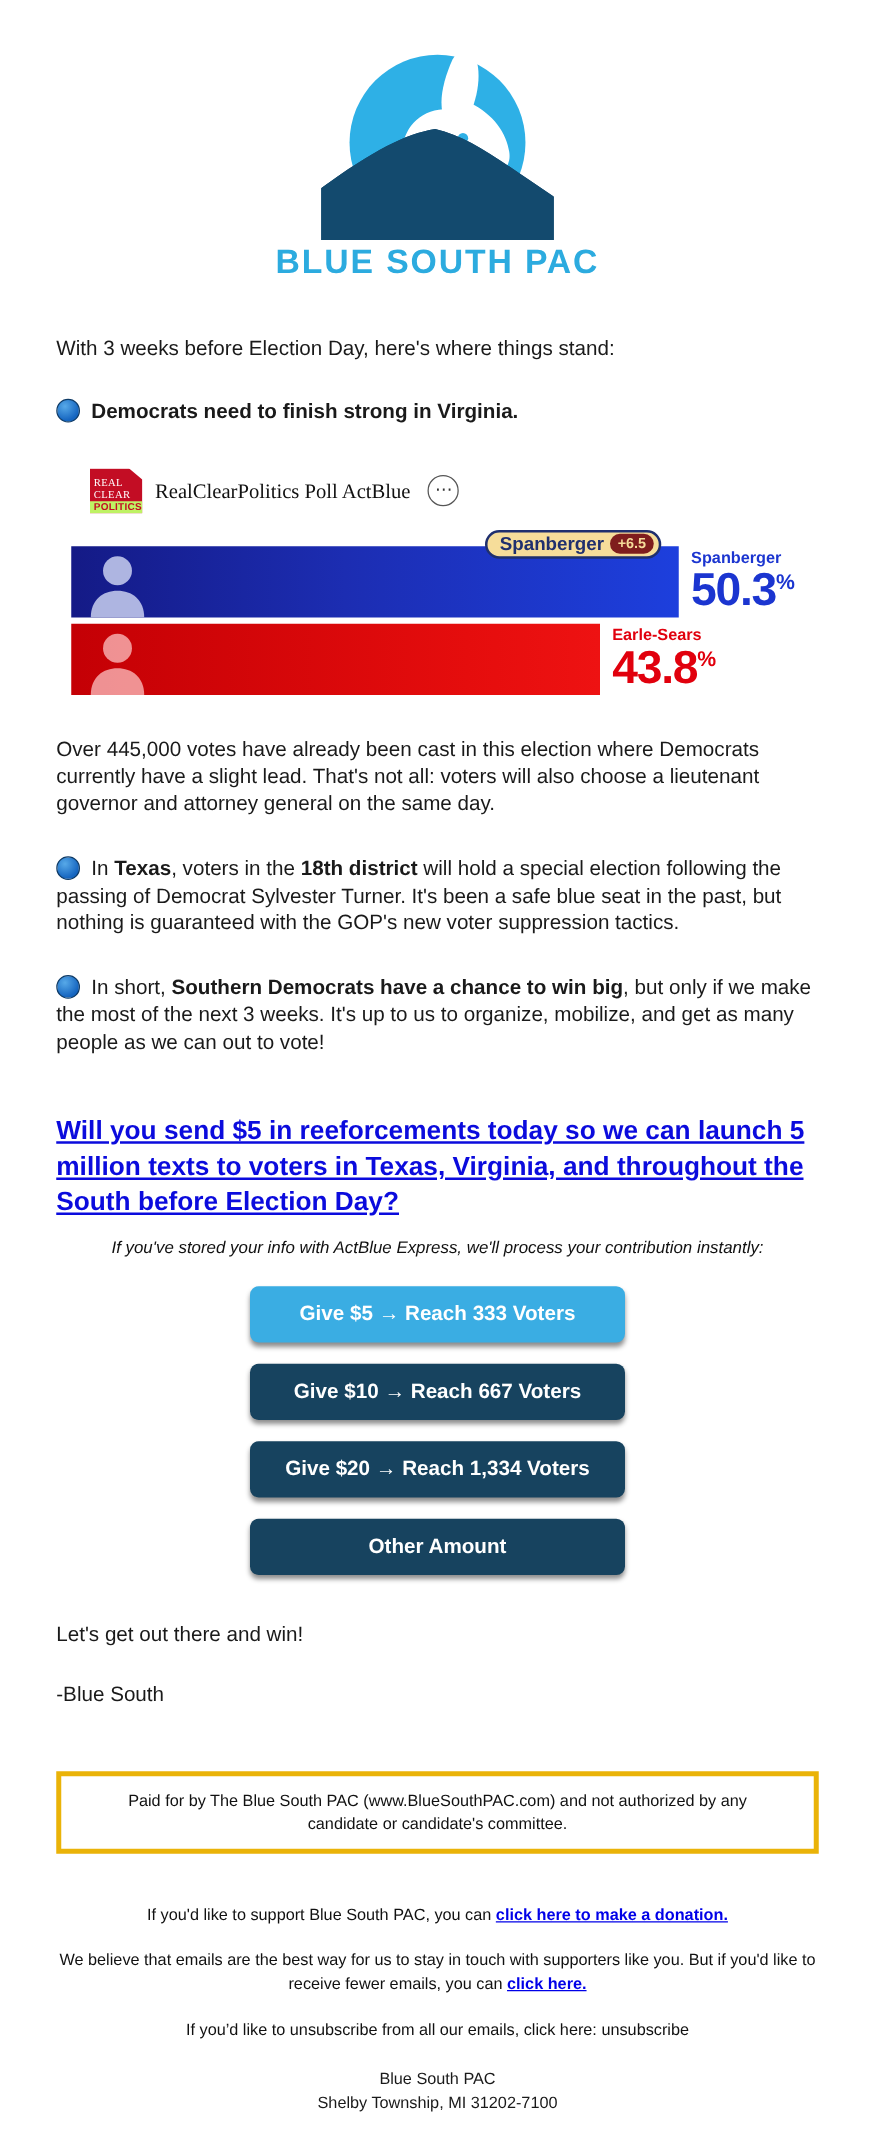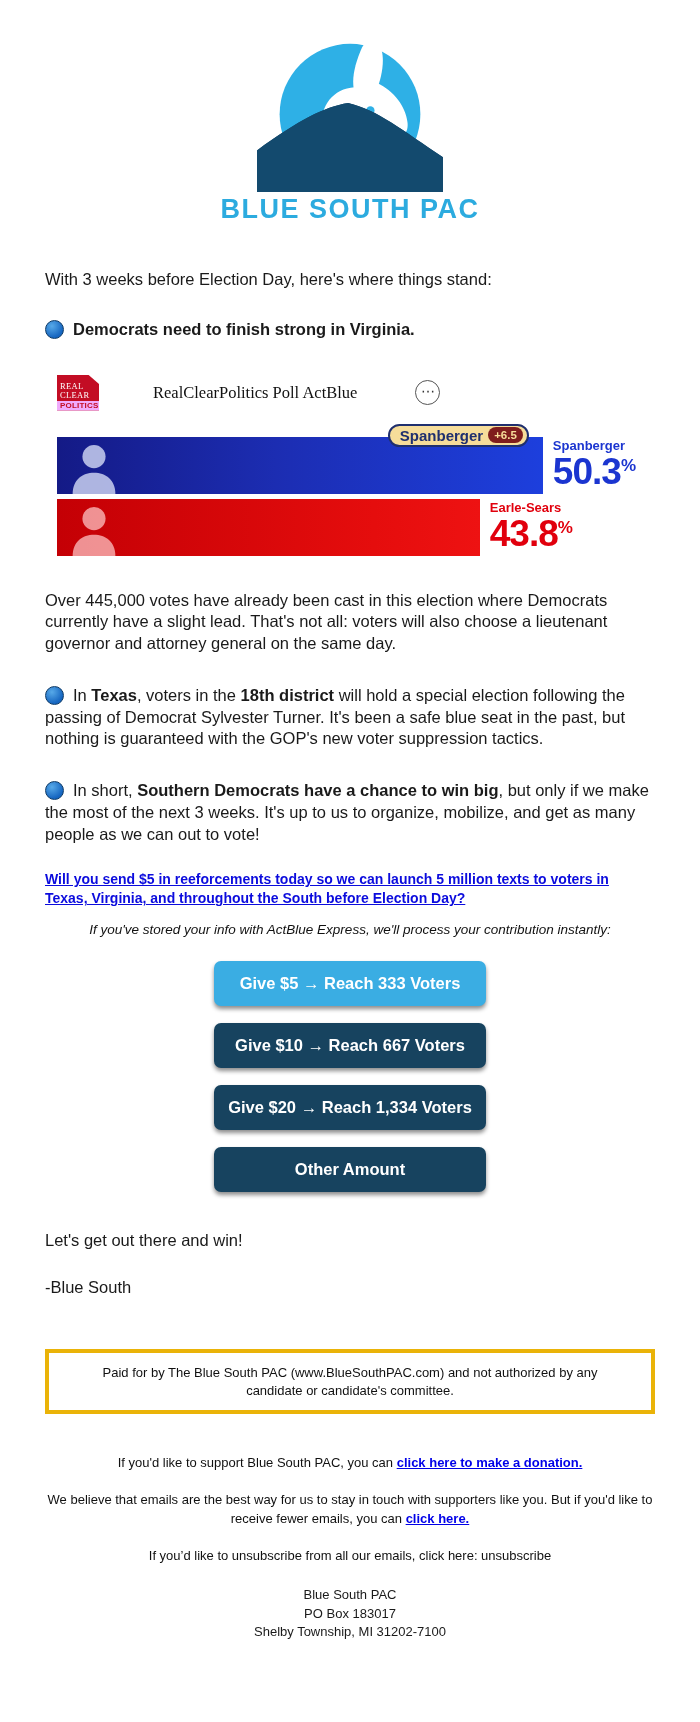--- a/index.html
+++ b/index.html
@@ -13,26 +13,26 @@
 
   
   .para{font-size:16.5px;line-height:1.32;margin:30px 0 0 0;}
   .intro{margin-top:44px;}
   .bullet-line{margin-top:28px;font-weight:bold;}
   .dot{display:inline-block;width:19px;height:19px;border-radius:50%;
        background:radial-gradient(circle at 35% 30%,#57a9e8,#1565c0 70%);
        border:1.5px solid #0d3a66;vertical-align:-4px;margin-right:9px;box-sizing:border-box;}
 
   
-  .rcp-row{display:flex;align-items:center;margin:34px 0 0 12px;gap:44px;}
+  .rcp-row{display:flex;align-items:center;margin:34px 0 0 27px;}
   .rcp-logo{width:42px;height:36px;background:#c30d24;position:relative;
             clip-path:polygon(0 0,74% 0,100% 26%,100% 100%,0 100%);
             display:flex;flex-direction:column;justify-content:flex-end;}
   .rcp-logo .ln{font-family:"Liberation Serif",serif;color:#fff;font-size:8.5px;line-height:9px;padding-left:3px;letter-spacing:.3px;}
-  .rcp-logo .ln-pol{background:#f0abfc;color:#c30d24;font-weight:bold;font-size:8px;line-height:10px;margin-top:1px;padding-left:3px;letter-spacing:.2px;}
+  .rcp-logo .ln-pol{background:#bef264;color:#c30d24;font-weight:bold;font-size:8px;line-height:10px;margin-top:1px;padding-left:3px;letter-spacing:.2px;}
   .rcp-title{font-family:"Liberation Serif",serif;font-size:16.5px;color:#111;margin-left:10px;}
   .more-btn{width:25px;height:25px;border-radius:50%;border:1.5px solid #555;color:#333;
             display:flex;align-items:center;justify-content:center;font-size:14px;line-height:1;
             margin-left:14px;background:#fff;cursor:pointer;box-sizing:border-box;padding-bottom:4px;}
 
   
   .chart{margin:26px -33px 0 12px;}
   .chart-row{display:flex;align-items:stretch;height:57px;margin-bottom:5px;}
   .bar{position:relative;height:100%;}
   .bar-blue{width:77%;background:linear-gradient(90deg,#141a86 0%,#1c2db2 45%,#1d3fdd 100%);}
@@ -44,27 +44,27 @@
   .badge-pill{background:#7f1d1d;color:#f6dd9a;font-weight:bold;font-size:11.5px;
               border-radius:10px;padding:2px 6px;margin-left:5px;}
   .bar-label{margin-left:10px;padding-top:1px;}
   .cand-name{font-size:13px;font-weight:bold;}
   .cand-val{font-size:37px;font-weight:bold;line-height:1.0;letter-spacing:-1px;}
   .cand-pct{font-size:17px;font-weight:bold;vertical-align:13px;letter-spacing:0;}
   .c-blue{color:#1b35d0;}
   .c-red{color:#e1000d;}
 
   
-  .cta{display:block;margin-top:25px;font-size:14px;font-weight:bold;color:#0b0bdd;
+  .cta{display:block;margin-top:46px;font-size:21px;font-weight:bold;color:#0b0bdd;
        text-decoration:underline;line-height:1.35;cursor:pointer;}
   .note{text-align:center;font-style:italic;font-size:13.5px;color:#111;}
 
   
   .btn-col{margin-top:24px;}
-  .give-btn{display:block;width:272px;margin:0 auto 17px auto;padding:13px 6px;border:none;
+  .give-btn{display:block;width:300px;margin:0 auto 17px auto;padding:13px 6px;border:none;
             border-radius:7px;color:#fff;font-weight:bold;font-size:16.5px;
             font-family:"Liberation Sans",sans-serif;cursor:pointer;
             box-shadow:0 3px 4px rgba(0,0,0,.45);}
   .btn-light{background:#3aade3;}
   .btn-dark{background:#17435f;}
 
   .closing{margin-top:38px;}
   .signature{margin-top:26px;}
 
   
@@ -182,17 +182,16 @@
   <div class="disclaimer">Paid for by The Blue South PAC (www.BlueSouthPAC.com) and not authorized by any candidate or candidate's committee.</div>
 
   <p class="foot"><span>If you'd like to support Blue South PAC, you can </span><a class="flink">click here to make a donation.</a></p>
 
   <p class="foot"><span>We believe that emails are the best way for us to stay in touch with supporters like you. But if you'd like to receive fewer emails, you can </span><a class="flink">click here.</a></p>
 
   <p class="foot">If you’d like to unsubscribe from all our emails, click here: unsubscribe</p>
 
   <div class="addr">
     <div>Blue South PAC</div>
-    <div>PO Box 183017</div>
     <div>Shelby Township, MI 31202-7100</div>
   </div>
 
 </div>
 
 </body></html>

